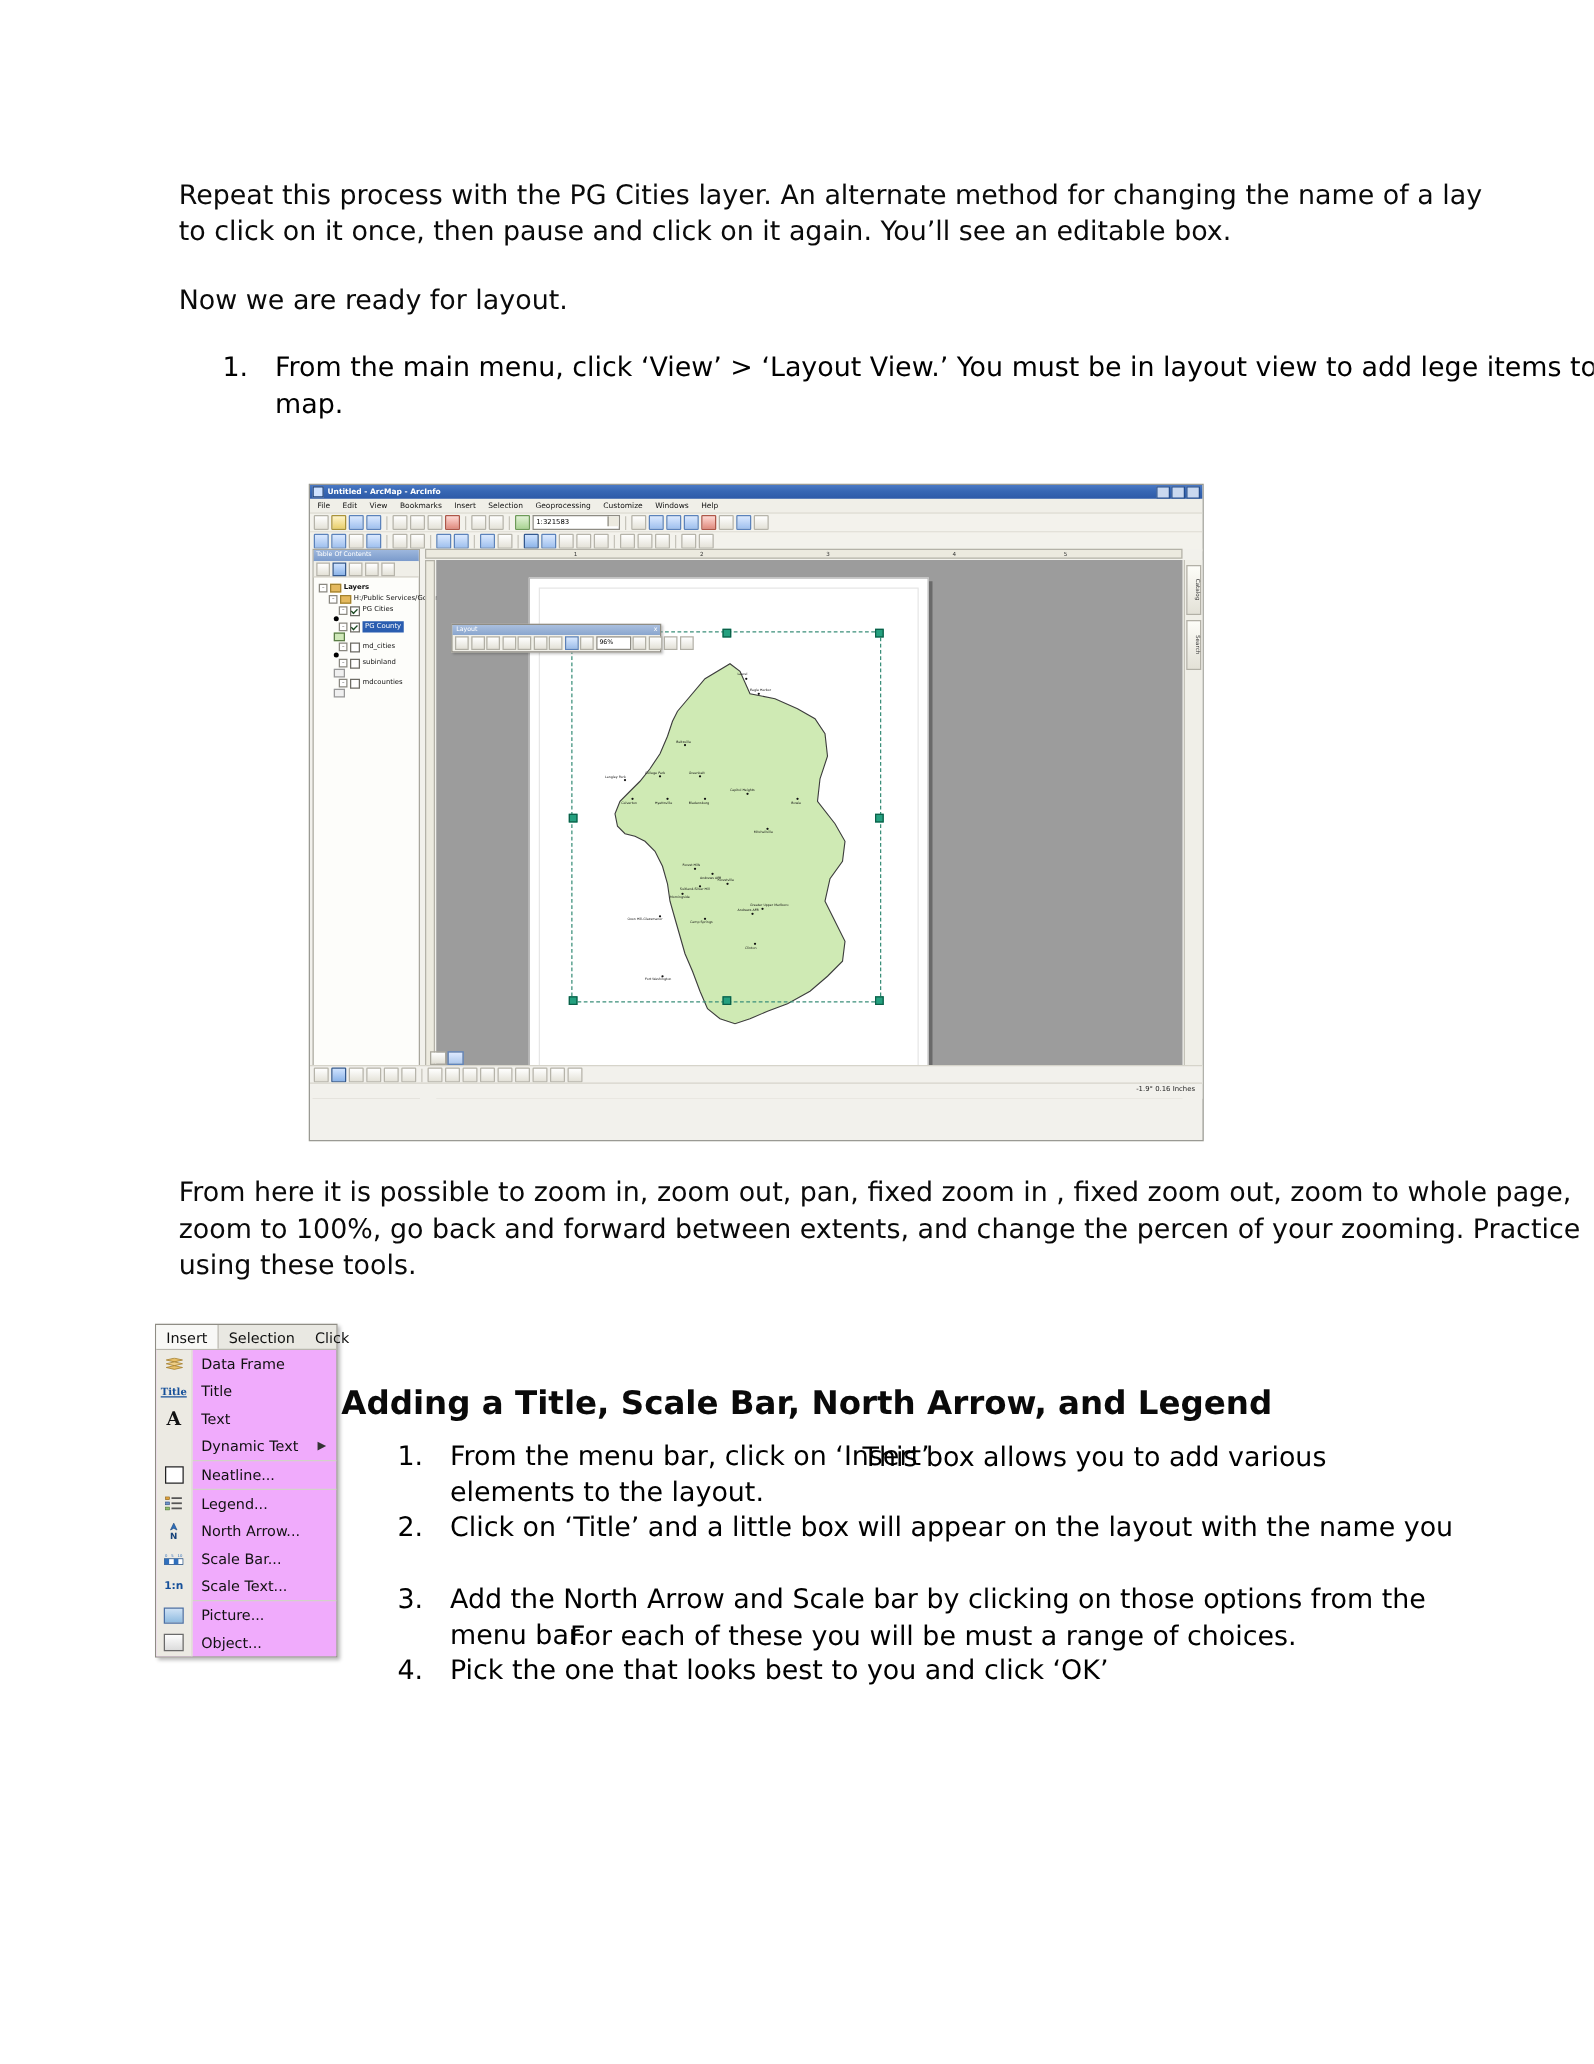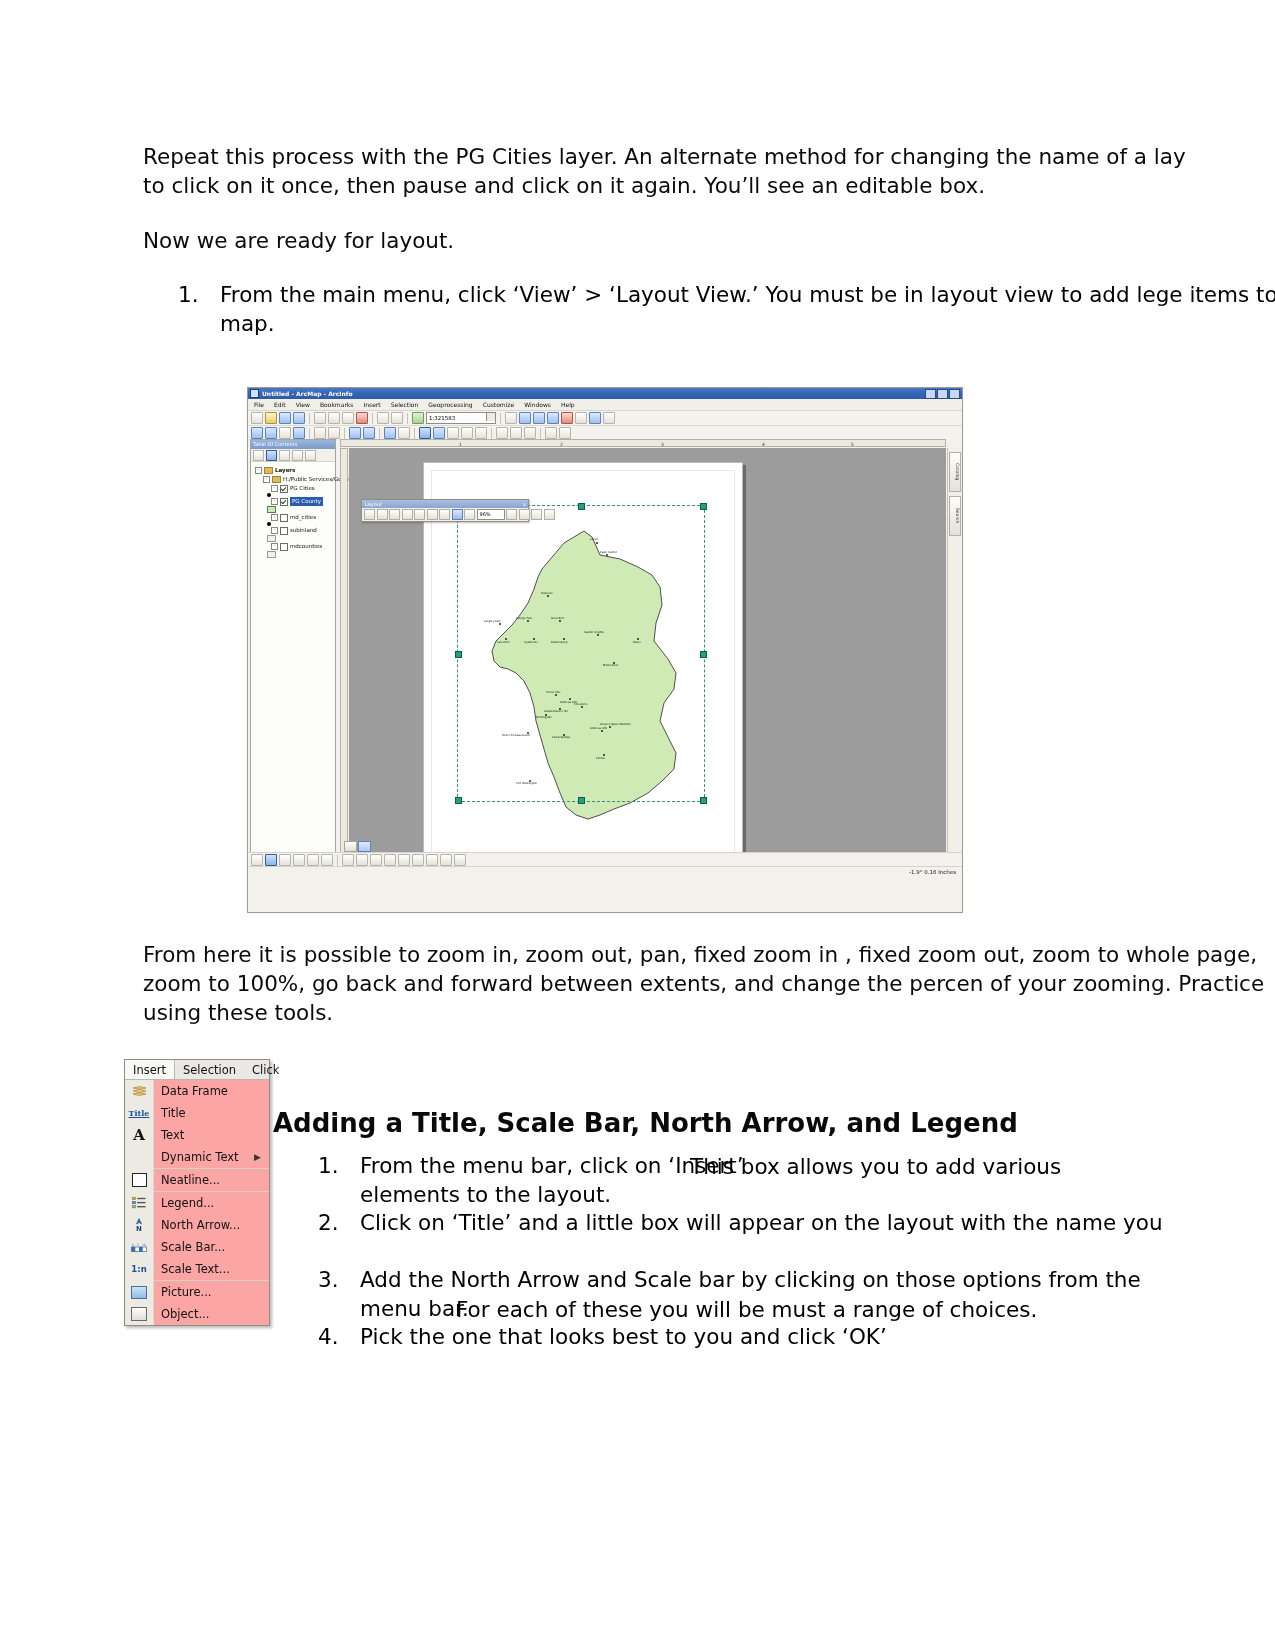--- a/index.html
+++ b/index.html
@@ -173,21 +173,21 @@
   
   .insertmenu{
     position:absolute;left:124px;top:1059px;width:144px;
     font-family:"DejaVu Sans","Liberation Sans",sans-serif;
     border:1px solid #8f8d85;background:#f6f5f1;
     box-shadow:2px 2px 3px rgba(0,0,0,.28);
   }
   .imtabs{display:flex;height:19px;background:#e9e8e2;border-bottom:1px solid #b9b7ae;font-size:11.5px;}
   .imtab{padding:3px 8px 0 8px;color:#111;white-space:nowrap;}
   .imtab.active{background:#f8f8f6;border-right:1px solid #b9b7ae;}
-  .imitems{position:relative;background:#fca5a5;}
+  .imitems{position:relative;background:#f0abfc;}
   .imgutter{position:absolute;left:0;top:0;bottom:0;width:28px;background:#eceae3;border-right:1px solid #dedcd4;}
   .imrow{position:relative;display:flex;align-items:center;height:22px;font-size:11.5px;color:#111;}
   .imrow .ic{width:28px;display:flex;align-items:center;justify-content:center;flex:none;position:relative;z-index:2;}
   .imrow .lb{padding-left:8px;white-space:nowrap;position:relative;z-index:2;}
   .imrow .arrow{position:absolute;right:8px;font-size:9px;color:#333;z-index:2;}
   .imsep{height:1px;background:#d3d1c9;margin-left:28px;}
 
   .ic-dataframe{width:15px;height:11px;}
   .ic-title{font-size:8px;color:#16509a;font-weight:bold;text-decoration:underline;font-family:"DejaVu Serif","Liberation Serif",serif;}
   .ic-text{font-size:15px;font-weight:bold;color:#111;font-family:"DejaVu Serif","Liberation Serif",serif;line-height:15px;}

